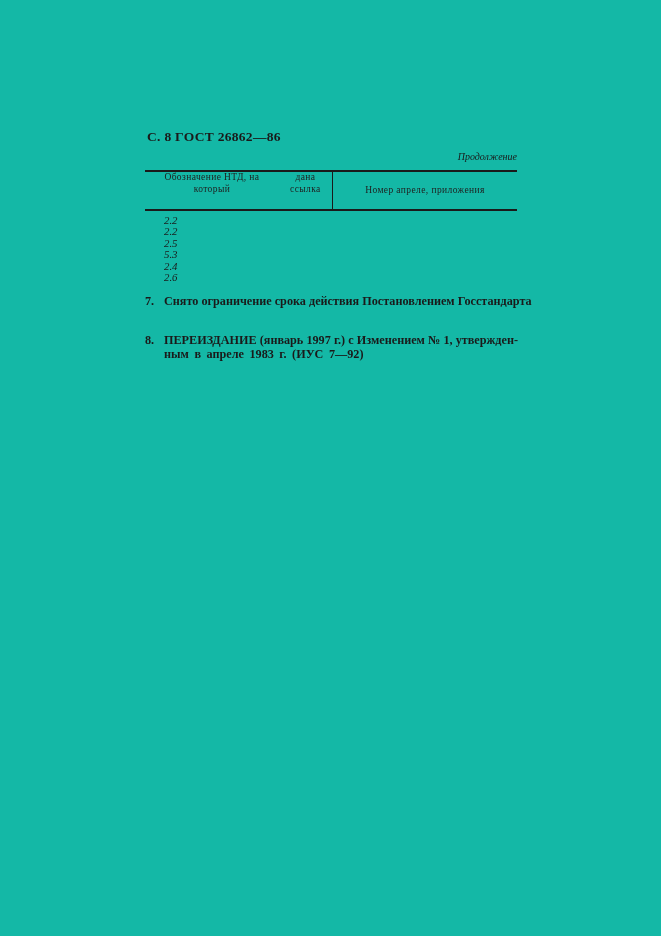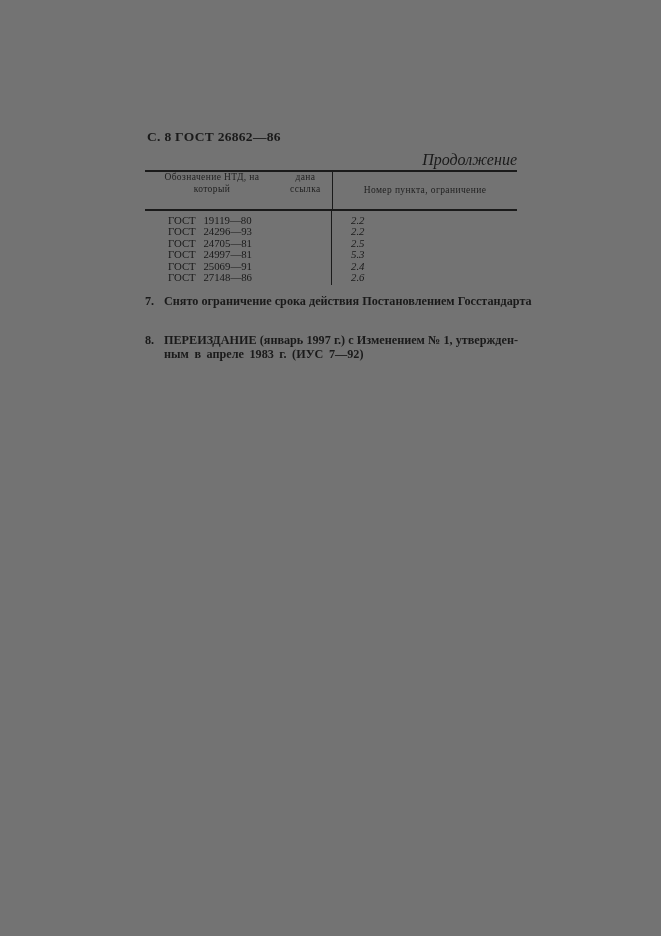--- a/index.html
+++ b/index.html
@@ -4,39 +4,39 @@
 <style>
   html, body {
     margin: 0;
     padding: 0;
     background: #e8e8e8;
   }
   .page {
     position: relative;
     width: 661px;
     height: 936px;
-    background: #737373;
+    background: #14b8a6;
     font-family: "Liberation Serif", "DejaVu Serif", serif;
     color: #1a1a1a;
     overflow: hidden;
   }
   .doc-header {
     position: absolute;
     left: 147px;
     top: 129px;
     font-size: 13.5px;
     font-weight: bold;
     letter-spacing: 0.3px;
     white-space: nowrap;
   }
   .continuation {
     position: absolute;
     right: 144px;
     top: 151px;
-    font-size: 16px;
+    font-size: 10px;
     font-style: italic;
     white-space: nowrap;
   }
   .ref-table {
     position: absolute;
     left: 145px;
     top: 170px;
     width: 372px;
   }
   .t-head {
@@ -126,32 +126,24 @@
 
   <div class="continuation">Продолжение</div>
 
   <div class="ref-table">
     <div class="t-head">
       <div class="hc1">
         <div class="hline">Обозначение НТД, на который</div>
         <div class="hline">дана ссылка</div>
       </div>
       <div class="hc2">
-        <div class="hline">Номер пункта, ограничение</div>
+        <div class="hline">Номер апреле, приложения</div>
       </div>
     </div>
     <div class="t-body">
-      <div class="bc1">
-        <div class="t-line">ГОСТ 19119—80</div>
-        <div class="t-line">ГОСТ 24296—93</div>
-        <div class="t-line">ГОСТ 24705—81</div>
-        <div class="t-line">ГОСТ 24997—81</div>
-        <div class="t-line">ГОСТ 25069—91</div>
-        <div class="t-line">ГОСТ 27148—86</div>
-      </div>
       <div class="bc2">
         <div class="t-line">2.2</div>
         <div class="t-line">2.2</div>
         <div class="t-line">2.5</div>
         <div class="t-line">5.3</div>
         <div class="t-line">2.4</div>
         <div class="t-line">2.6</div>
       </div>
     </div>
   </div>

